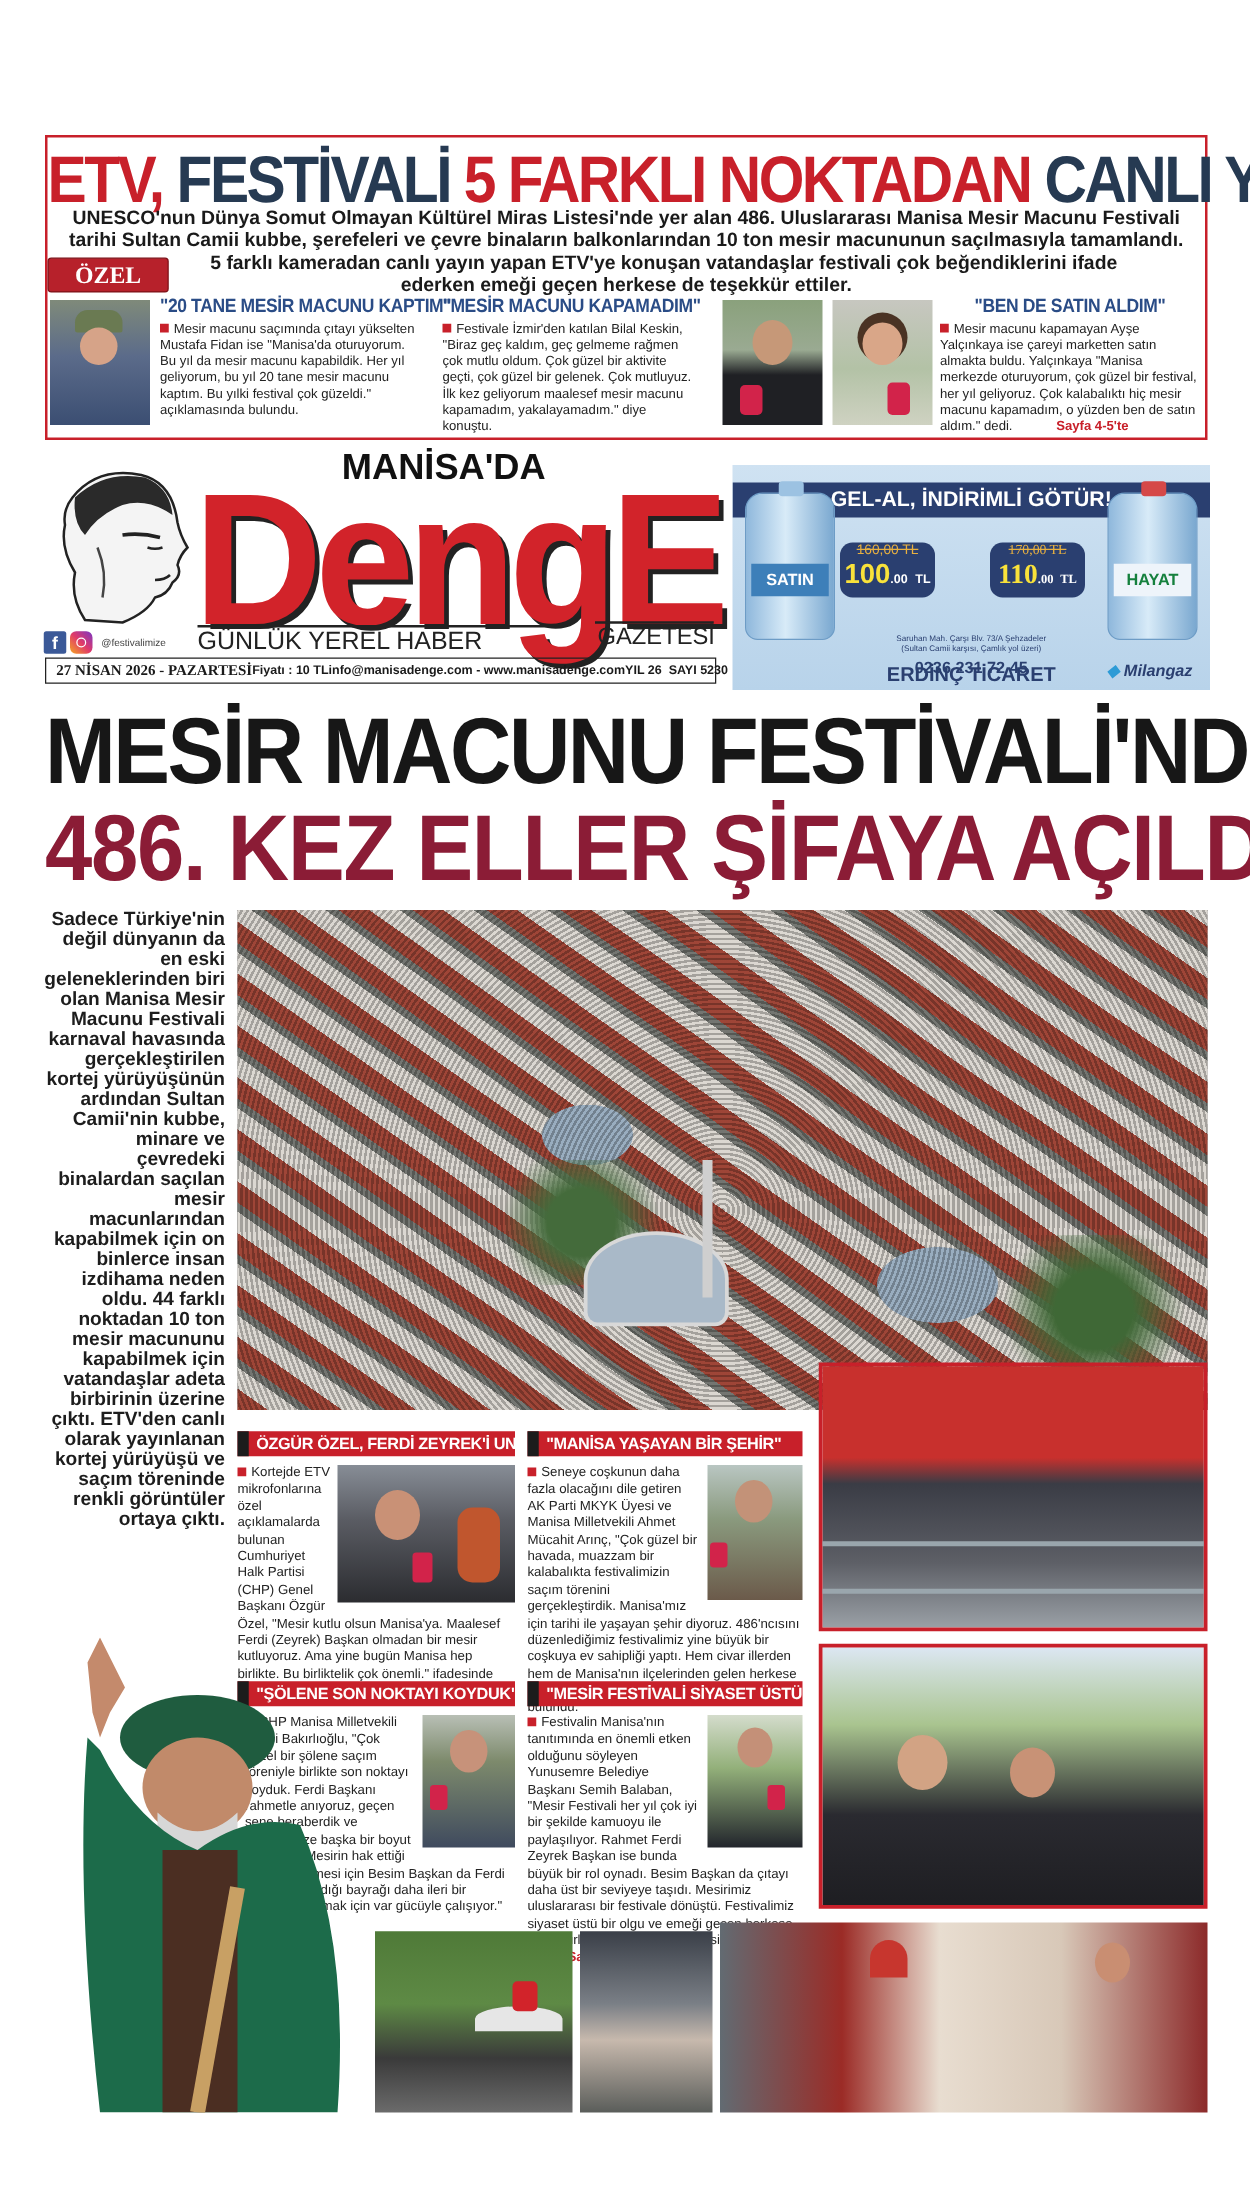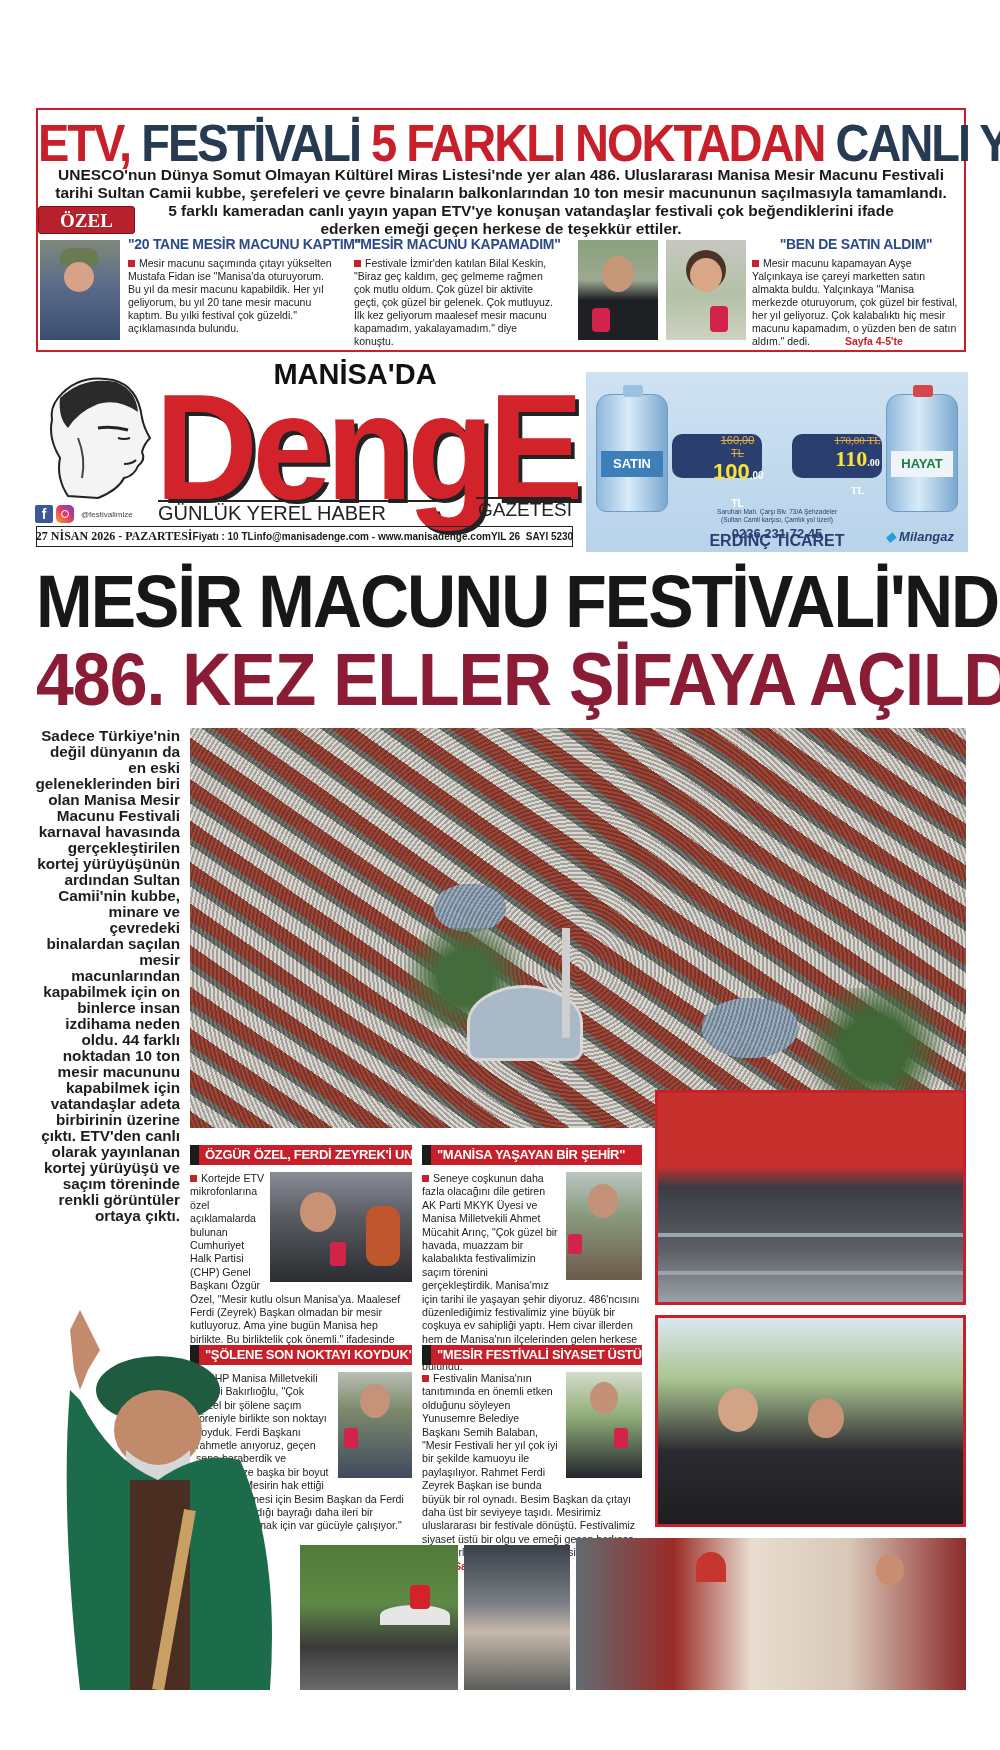--- a/index.html
+++ b/index.html
@@ -32,27 +32,27 @@
     font-size: 150px; line-height: 150px; color: #d2232a; letter-spacing: -6px; transform: scaleX(0.95); transform-origin: left;
     text-shadow: 4px 4px 0 #222; white-space: nowrap; }
   .mast-sub-left { left: 158px; top: 502px; font-size: 20px; color: #222; }
   .mast-sub-right { left: 478px; top: 499px; font-size: 19px; color: #222; }
   .mast-rule { height: 2px; background: #222; }
   .social { left: 35px; top: 505px; display: flex; align-items: center; gap: 3px; }
   .fb { width: 18px; height: 18px; background: #3b5998; color: #fff; font-weight: 700; font-size: 14px; text-align: center; line-height: 19px; border-radius: 2px; }
   .ig { width: 18px; height: 18px; border-radius: 5px; background: linear-gradient(45deg,#f5a623,#e03a6a,#7a36c4); position: relative; }
   .ig::after { content: ""; position: absolute; left: 5px; top: 5px; width: 6px; height: 6px; border: 1.6px solid #fff; border-radius: 50%; }
   .handle { font-size: 8px; color: #444; margin-left: 4px; }
-  .infobar { left: 36px; top: 526px; width: 537px; height: 21px; border: 1.6px solid #222; display: flex; align-items: center; justify-content: center; padding: 0 24px; font-size: 10px; font-weight: 700; white-space: nowrap; }
+  .infobar { left: 36px; top: 526px; width: 537px; height: 21px; border: 1.6px solid #222; display: flex; align-items: center; justify-content: space-between; padding: 0 8px; font-size: 10px; font-weight: 700; white-space: nowrap; }
   .infobar .date { font-family: "Liberation Serif", serif; font-size: 12px; }
 
   
   .ad { left: 586px; top: 372px; width: 382px; height: 180px; background: linear-gradient(180deg,#cfe2f2,#b8d3ea); overflow: hidden; }
   .ad .band { position: absolute; left: 0; right: 0; top: 14px; height: 28px; background: #2a3f70; color: #fff; text-align: center; font-weight: 700; font-size: 17px; line-height: 28px; }
-  .ad .price { position: absolute; width: 90px; height: 44px; background: #2a3f70; border-radius: 10px; color: #f9e23a; text-align: center; padding-left: 41px; }
+  .ad .price { position: absolute; width: 76px; height: 44px; background: #2a3f70; border-radius: 10px; color: #f9e23a; text-align: center; }
   .ad .price .old { font-size: 11px; color: #e8b040; text-decoration: line-through; line-height: 13px; }
   .ad .price .new { font-weight: 700; font-size: 22px; line-height: 24px; }
   .ad .price .new small { font-size: 10px; color: #fff; }
   .ad .jug { position: absolute; width: 72px; height: 118px; border-radius: 14px 14px 10px 10px; background: linear-gradient(90deg,#8fb8dc,#d8ebf8 45%,#7aa8d0); border: 1px solid #6d9cc6; }
   .ad .jug .cap { position: absolute; left: 26px; top: -10px; width: 20px; height: 12px; background: #9cc2e2; border-radius: 3px; }
   .ad .jug .lbl { position: absolute; left: 4px; right: 4px; top: 56px; height: 26px; color: #fff; font-weight: 700; font-size: 13px; text-align: center; line-height: 26px; }
   .ad .firm { position: absolute; left: 100px; width: 182px; text-align: center; }
 
   
   .mh1 { left: 36px; top: 560px; width: 930px; font-weight: 700; font-size: 68px; line-height: 74px; color: #171717;
@@ -156,20 +156,21 @@
 </div>
 
 <div class="abs infobar">
   <span class="date">27 NİSAN 2026 - PAZARTESİ</span>
   <span>Fiyatı : 10 TL</span>
   <span>info@manisadenge.com - www.manisadenge.com</span>
   <span><span>YIL 26</span>&nbsp;&nbsp;<span>SAYI 5230</span></span>
 </div>
 
 <div class="abs ad">
+  <div class="band">GEL-AL, İNDİRİMLİ GÖTÜR!</div>
   <div class="jug" style="left:10px; top:22px;">
     <div class="cap"></div>
     <div class="lbl" style="background:#3d7fb9;">SATIN</div>
   </div>
   <div class="jug" style="left:300px; top:22px;">
     <div class="cap" style="background:#d54848;"></div>
     <div class="lbl" style="color:#15803d; background:#eef4fa;">HAYAT</div>
   </div>
   <div class="price" style="left:86px; top:62px;">
     <div class="old">160,00 TL</div>

